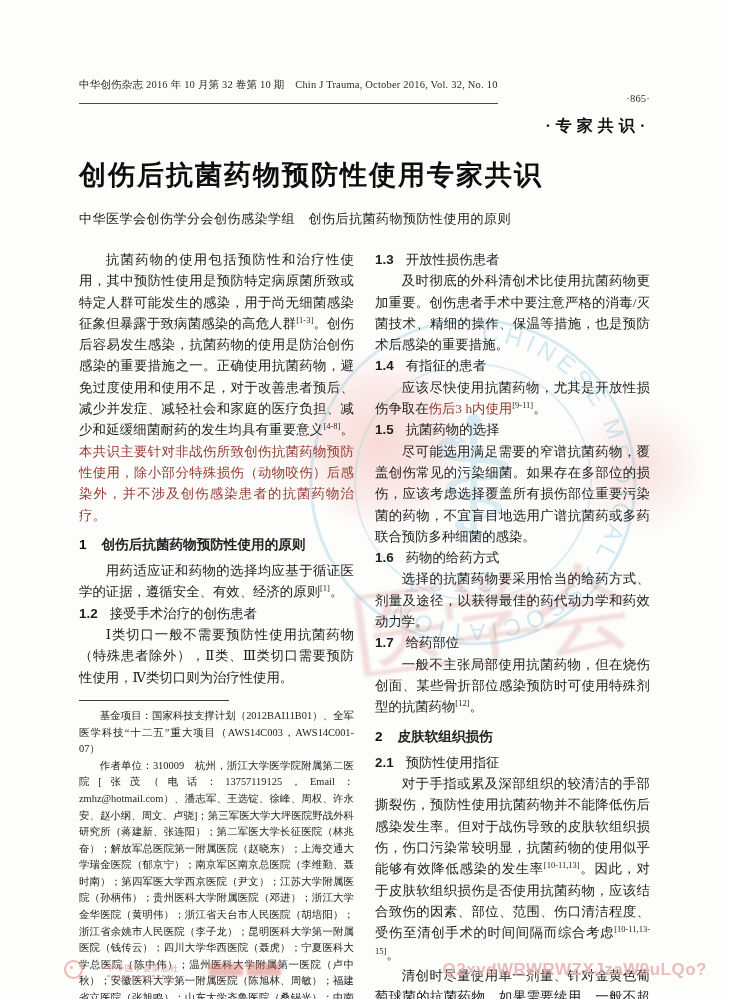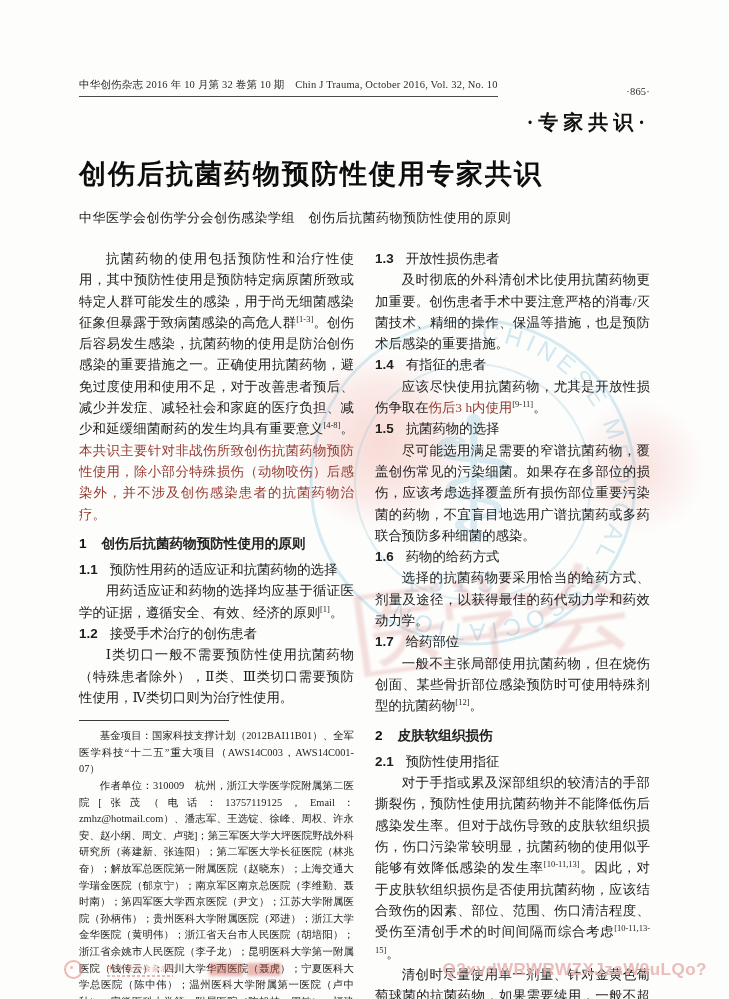--- a/index.html
+++ b/index.html
@@ -6,22 +6,22 @@
   .page{
     position:relative; width:729px; height:999px; margin:0 auto;
     background:#fdfdfc; overflow:hidden;
     font-family:"Liberation Serif","DejaVu Serif",serif;
     color:#1d1d1d;
   }
   .content{position:relative; z-index:2; padding:78px 79px 0 79px;}
   
   .hdr{display:flex; justify-content:space-between; align-items:flex-end;
        font-size:10.5px; color:#2b2b2b; letter-spacing:.2px;}
-  .hdr .jinfo{border-bottom:1px solid #4a4a4a; padding-bottom:4px;}
-  .tagline{text-align:right; margin-top:12px; font-size:20px; font-weight:bold;
+  .hdr .jinfo{border-bottom:1px solid #4a4a4a; padding-bottom:11px;}
+  .tagline{text-align:right; margin-top:12px; font-size:16px; font-weight:bold;
            letter-spacing:5px; color:#111;}
   
   .title{margin-top:20px; font-family:"Liberation Sans","DejaVu Sans",sans-serif;
          font-weight:700; font-size:27px; letter-spacing:2px; color:#0d0d0d;}
   .authors{margin-top:17px; font-size:13px; color:#222; letter-spacing:.5px;}
   
   .cols{display:flex; gap:21px; margin-top:21px;}
   .col{flex:1; font-size:13.4px; line-height:21.3px; text-align:justify;}
   .para{margin:0; text-indent:2em;}
   sup{font-size:8.5px; line-height:0;}
@@ -93,21 +93,20 @@
     <div class="tagline">·专家共识·</div>
 
     <div class="title">创伤后抗菌药物预防性使用专家共识</div>
 
     <div class="authors">中华医学会创伤学分会创伤感染学组　创伤后抗菌药物预防性使用的原则</div>
 
     <div class="cols">
       <div class="col" id="col-left">
           <p class="para"><span>抗菌药物的使用包括预防性和治疗性使用，其中预防性使用是预防特定病原菌所致或特定人群可能发生的感染，用于尚无细菌感染征象但暴露于致病菌感染的高危人群</span><sup>[1-3]</sup><span>。创伤后容易发生感染，抗菌药物的使用是防治创伤感染的重要措施之一。正确使用抗菌药物，避免过度使用和使用不足，对于改善患者预后、减少并发症、减轻社会和家庭的医疗负担、减少和延缓细菌耐药的发生均具有重要意义</span><sup>[4-8]</sup><span>。</span><span class="red">本共识主要针对非战伤所致创伤抗菌药物预防性使用，除小部分特殊损伤（动物咬伤）后感染外，并不涉及创伤感染患者的抗菌药物治疗。</span></p>
           <div class="h1"><span class="hnum">1</span><span class="htitle">创伤后抗菌药物预防性使用的原则</span></div>
-          <div class="h2"><span class="hnum">1.1</span><span class="htitle">预防性用药的适应证和抗菌药物的选择</span></div>
           <p class="para"><span>用药适应证和药物的选择均应基于循证医学的证据，遵循安全、有效、经济的原则</span><sup>[1]</sup><span>。</span></p>
           <div class="h2"><span class="hnum">1.2</span><span class="htitle">接受手术治疗的创伤患者</span></div>
           <p class="para"><span>Ⅰ类切口一般不需要预防性使用抗菌药物（特殊患者除外），Ⅱ类、Ⅲ类切口需要预防性使用，Ⅳ类切口则为治疗性使用。</span></p>
           <div class="fnrule"></div>
           <div class="footnote">
             <p class="fnline">基金项目：国家科技支撑计划（2012BAI11B01）、全军医学科技“十二五”重大项目（AWS14C003，AWS14C001-07）</p>
             <p class="fnline">作者单位：310009　杭州，浙江大学医学院附属第二医院[张茂（电话：13757119125，Email：zmhz@hotmail.com）、潘志军、王选锭、徐峰、周权、许永安、赵小纲、周文、卢骁]；第三军医大学大坪医院野战外科研究所（蒋建新、张连阳）；第二军医大学长征医院（林兆奋）；解放军总医院第一附属医院（赵晓东）；上海交通大学瑞金医院（郁京宁）；南京军区南京总医院（李维勤、聂时南）；第四军医大学西京医院（尹文）；江苏大学附属医院（孙柄伟）；贵州医科大学附属医院（邓进）；浙江大学金华医院（黄明伟）；浙江省天台市人民医院（胡培阳）；浙江省余姚市人民医院（李子龙）；昆明医科大学第一附属医院（钱传云）；四川大学华西医院（聂虎）；宁夏医科大学总医院（陈中伟）；温州医科大学附属第一医院（卢中秋）；安徽医科大学第一附属医院（陈旭林、周敏）；福建省立医院（张旭鸣）；山东大学齐鲁医院（桑锡光）；中南大学湘雅医院（李小刚）；苏州大学附属第一医院（徐峰）；首都医科大学宣武医院（张运周）；南京医科大学附属南京第一医院（郑曙云）；青海大学附属医院急救创伤中心（鲍海咏）</p>
           </div>
         </div>
       <div class="col" id="col-right">

